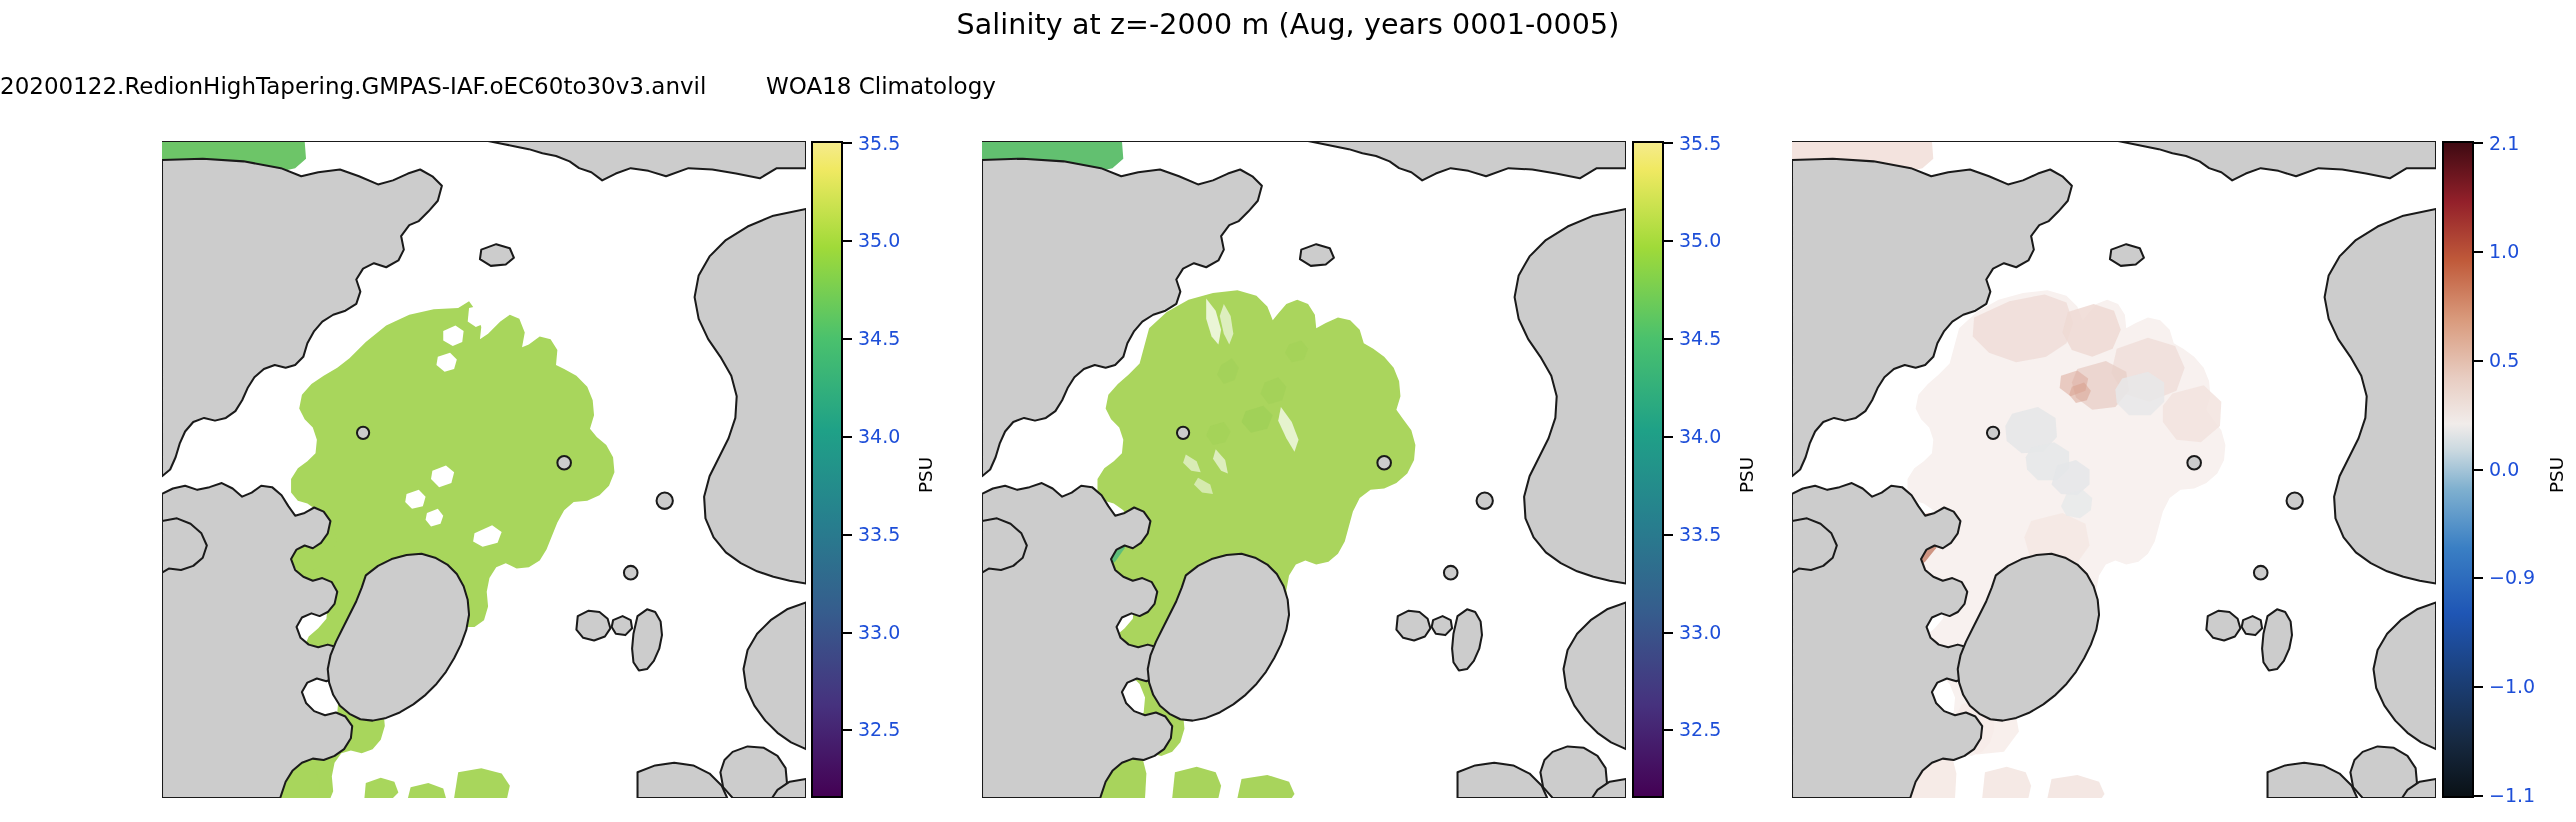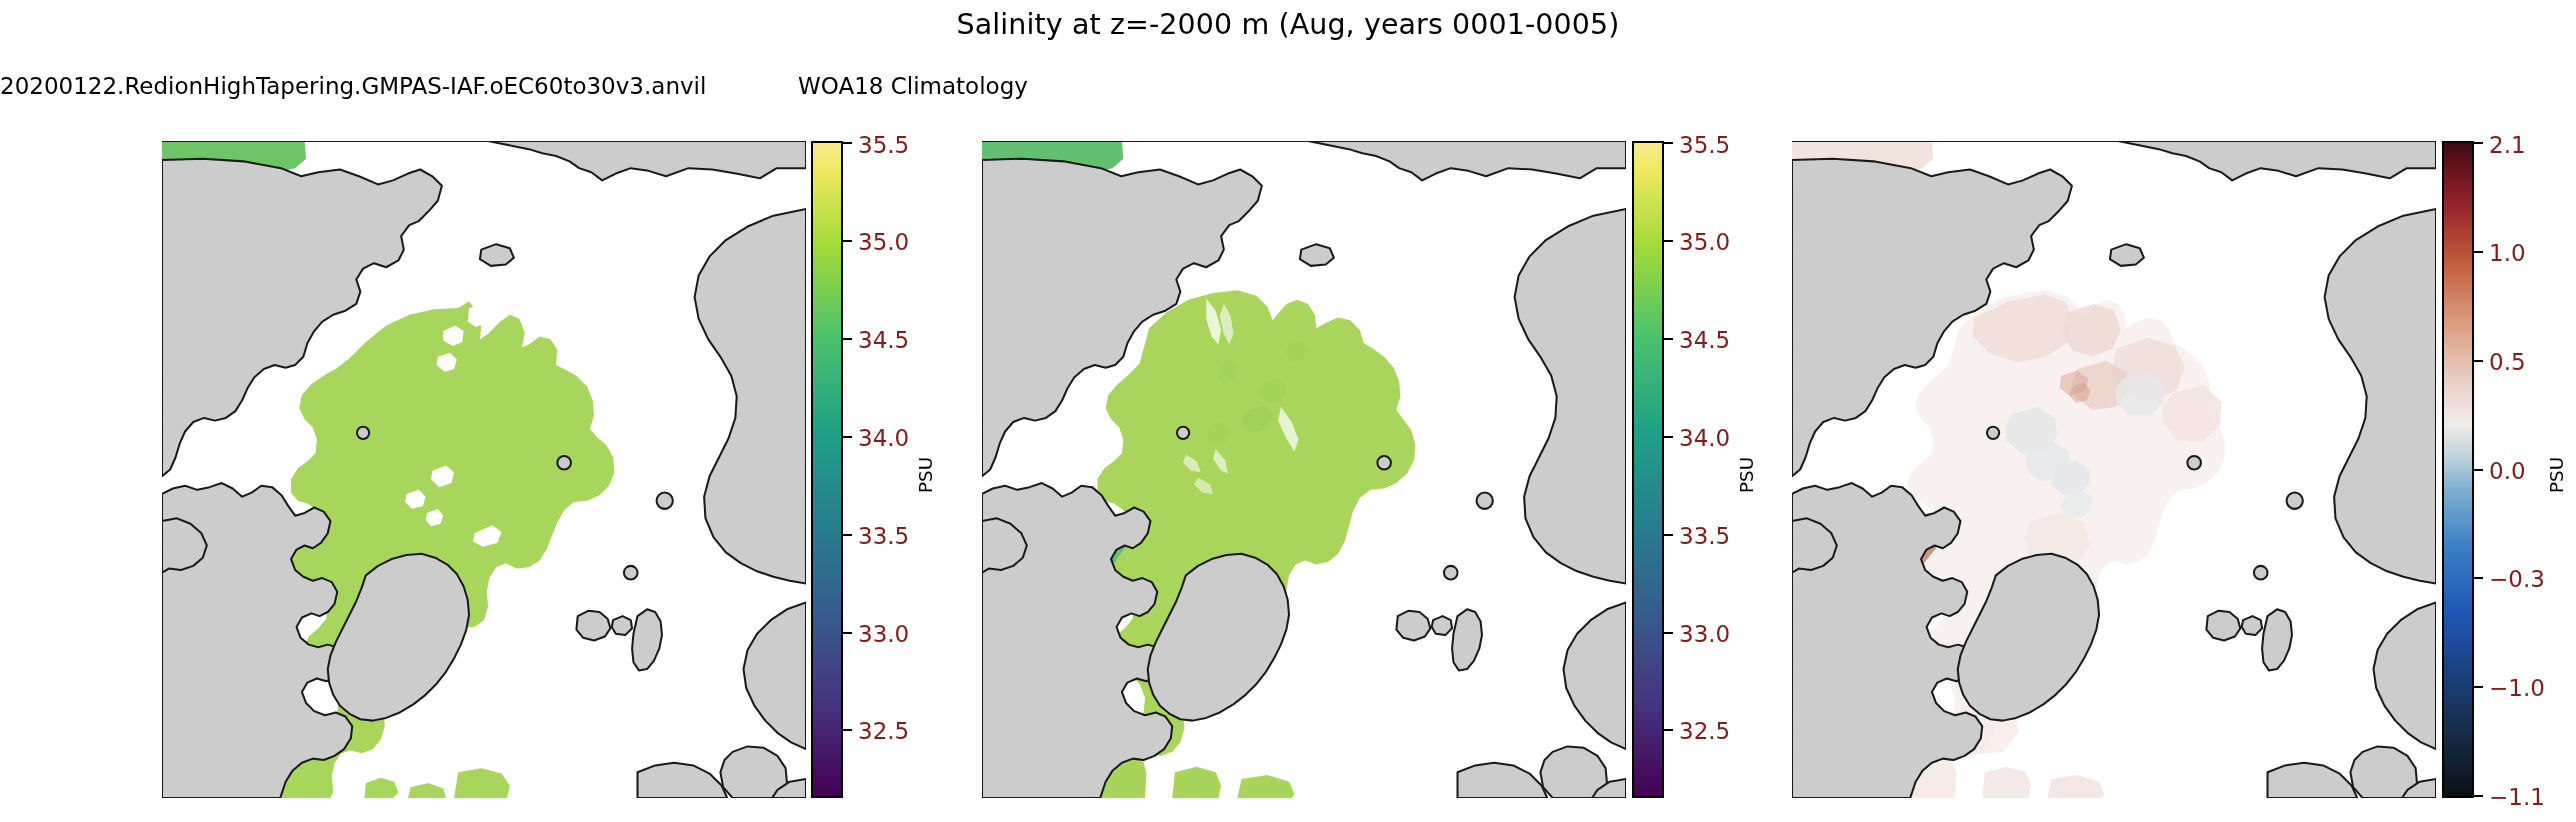--- a/index.html
+++ b/index.html
@@ -28,21 +28,21 @@
     white-space: nowrap;
   }
   .panel-title {
     position: absolute;
     top: 73px;
     font-size: 23px;
     color: #000000;
     white-space: nowrap;
   }
   #title-0 { left: 0px;    width: 964px; }
-  #title-1 { left: 798px; width: 964px; }
+  #title-1 { left: 766px; width: 964px; }
   #title-2 { left: 1602px; width: 964px; }
 
   
   .panel {
     position: absolute;
     top: 141px;
     width: 644px;
     height: 657px;
     overflow: hidden;
     background: #ffffff;
@@ -81,22 +81,22 @@
 
   .cbar-ticks { position: absolute; top: 0; left: 32px; height: 657px; width: 109px; }
   .tick { position: absolute; left: 0; height: 0; }
   .tick .tick-mark {
     position: absolute; left: 0; top: -1.4px;
     width: 8.8px; height: 2px; background: #000000;
   }
   .tick .tick-label {
     position: absolute;
     left: 15px; top: -12.2px;
-    font-size: 23px;
-    color: #7f1d1d;
+    font-size: 19px;
+    color: #1d4ed8;
     white-space: nowrap;
   }
 
   .cbar-axis-label {
     position: absolute;
     left: 114px;
     top: 329px;
     font-size: 18.3px;
     color: #000000;
     transform: translate(0, -50%) rotate(-90deg);
@@ -488,21 +488,21 @@
       <div class="tick" style="top:220px">
         <span class="tick-mark"></span>
         <span class="tick-label">0.5</span>
       </div>
       <div class="tick" style="top:329px">
         <span class="tick-mark"></span>
         <span class="tick-label">0.0</span>
       </div>
       <div class="tick" style="top:437px">
         <span class="tick-mark"></span>
-        <span class="tick-label">−0.3</span>
+        <span class="tick-label">−0.9</span>
       </div>
       <div class="tick" style="top:546px">
         <span class="tick-mark"></span>
         <span class="tick-label">−1.0</span>
       </div>
       <div class="tick" style="top:655px">
         <span class="tick-mark"></span>
         <span class="tick-label">−1.1</span>
       </div>
     </div>

